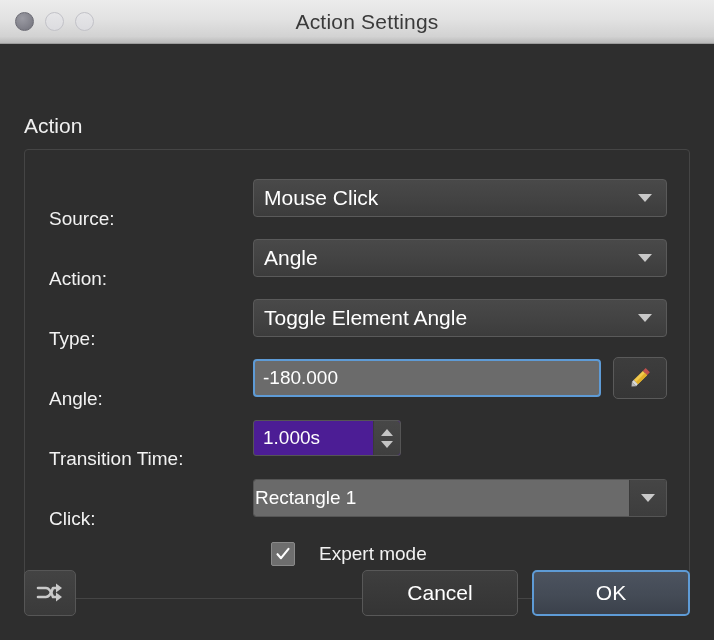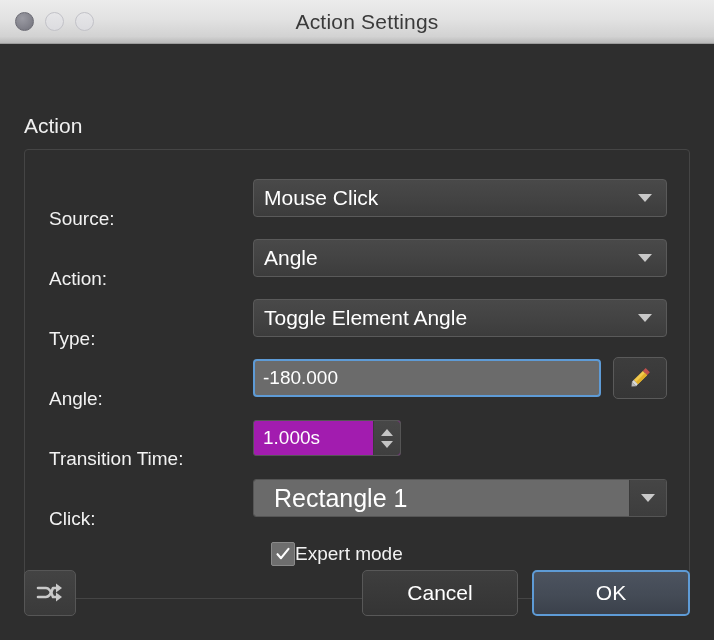--- a/index.html
+++ b/index.html
@@ -174,21 +174,21 @@
     height: 42px;
   }
 
   
   .spinbox {
     position: absolute;
     left: 228px;
     width: 148px;
     height: 36px;
     box-sizing: border-box;
-    background: #a21caf;
+    background: #4c1d95;
     border: 1px solid #555555;
     border-radius: 3px;
     display: flex;
     align-items: stretch;
   }
   .spin-text {
     flex: 1 1 auto;
     display: flex;
     align-items: center;
     padding-left: 9px;
@@ -230,40 +230,40 @@
     border-radius: 3px;
     display: flex;
     align-items: stretch;
     overflow: hidden;
   }
   .combo-edit-field {
     flex: 1 1 auto;
     background: #6a6a6a;
     display: flex;
     align-items: center;
-    padding-left: 20px;
+    padding-left: 1px;
     color: #ffffff;
-    font-size: 25px;
+    font-size: 19px;
   }
   .combo-edit-btn {
     flex: 0 0 36px;
     background: linear-gradient(to bottom, #454545 0%, #3d3d3d 100%);
     border-left: 1px solid #3a3a3a;
     display: flex;
     align-items: center;
     justify-content: center;
   }
 
   
   .checkrow {
     position: absolute;
     left: 228px;
     display: flex;
     align-items: center;
-    gap: 0;
+    gap: 24px;
     padding-left: 18px;
   }
   .checkbox {
     width: 24px;
     height: 24px;
     box-sizing: border-box;
     background: #6e6e6e;
     border: 1px solid #8a8a8a;
     border-radius: 2px;
     display: flex;

